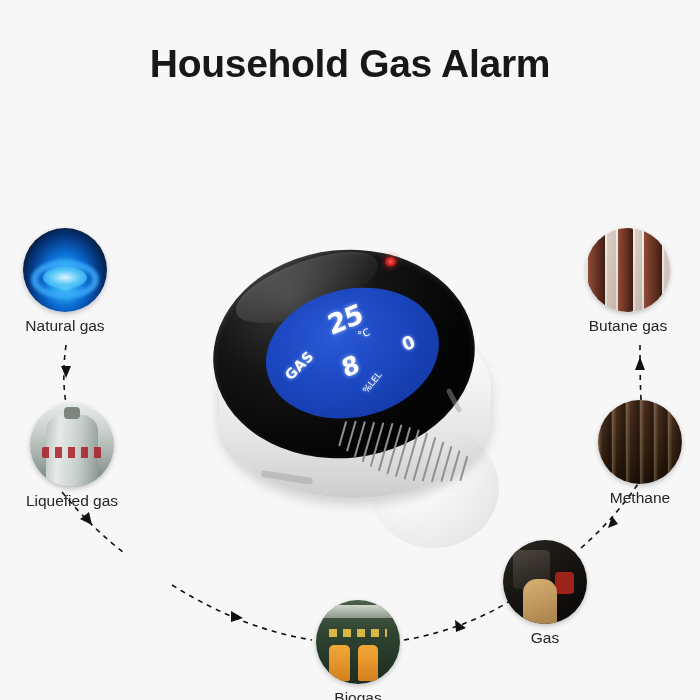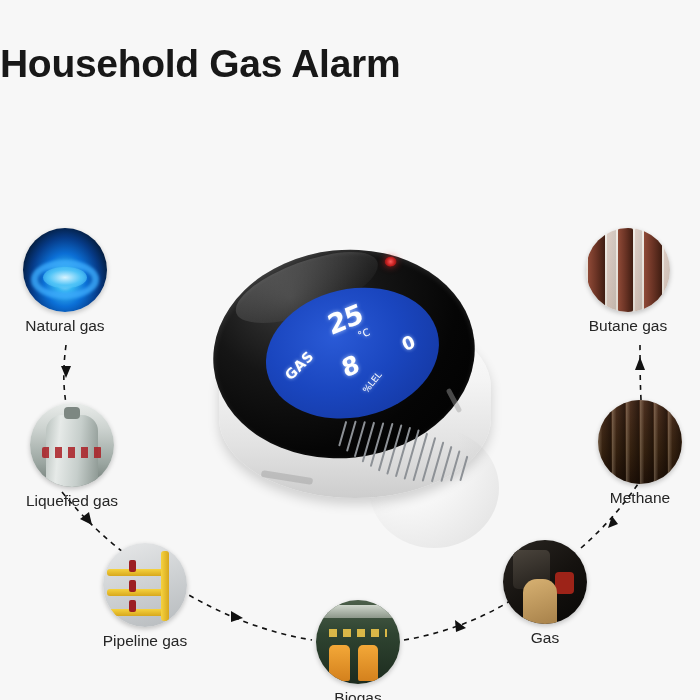--- a/index.html
+++ b/index.html
@@ -19,21 +19,21 @@
     height: 700px;
     background: #f7f7f7;
   }
 
   
   .headline {
     position: absolute;
     left: 0;
     top: 44px;
     width: 700px;
-    text-align: left;
+    text-align: center;
   }
   .title {
     font-size: 39px;
     font-weight: bold;
     color: #181818;
     letter-spacing: -0.3px;
     line-height: 1.05;
   }
   .sub-wrap {
     margin-top: 14px;
@@ -503,34 +503,20 @@
     <div class="node-circle">
       <div class="art-lpg">
         <div class="art-lpg-can"></div>
         <div class="art-lpg-cap"></div>
         <div class="art-lpg-txt"></div>
       </div>
     </div>
     <div class="node-label">Liquefied gas</div>
   </div>
 
-  <div class="node" style="left:70px; top:543px;">
-    <div class="node-circle">
-      <div class="art-pipe" id="art-pipe">
-          <div class="art-pipe-h" style="left: 4px; top: 26px; width: 62px;"></div>
-          <div class="art-pipe-valve" style="left: 26px; top: 17px;"></div>
-          <div class="art-pipe-h" style="left: 4px; top: 46px; width: 62px;"></div>
-          <div class="art-pipe-valve" style="left: 26px; top: 37px;"></div>
-          <div class="art-pipe-h" style="left: 4px; top: 66px; width: 62px;"></div>
-          <div class="art-pipe-valve" style="left: 26px; top: 57px;"></div>
-          <div class="art-pipe-v" style="left: 58px; top: 8px; height: 70px;"></div>
-        </div>
-    </div>
-    <div class="node-label">Pipeline gas</div>
-  </div>
 
   <div class="node" style="left:283px; top:600px;">
     <div class="node-circle">
       <div class="art-bio">
         <div class="art-bio-roof"></div>
         <div class="art-bio-sign"></div>
         <div class="art-bio-tank" style="left:16%;"></div>
         <div class="art-bio-tank" style="left:50%;"></div>
       </div>
     </div>

